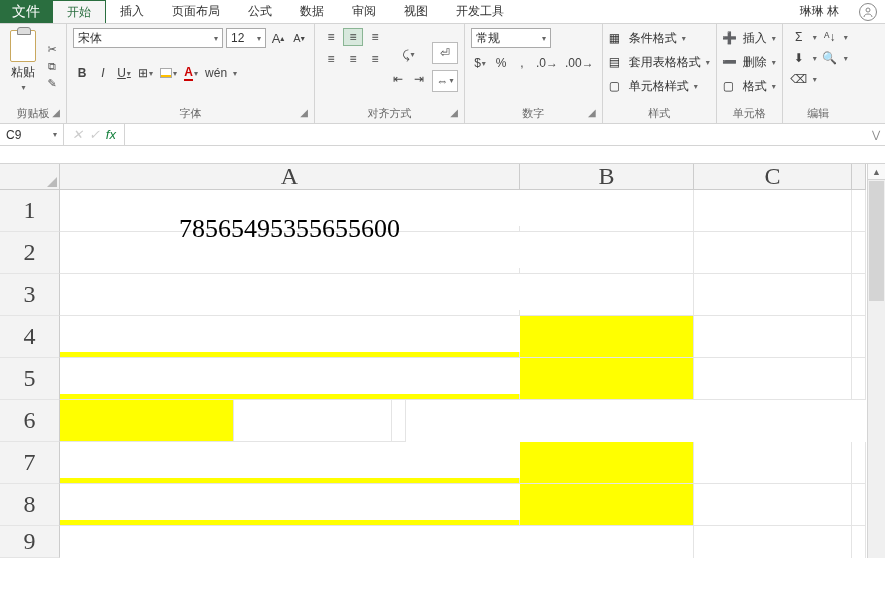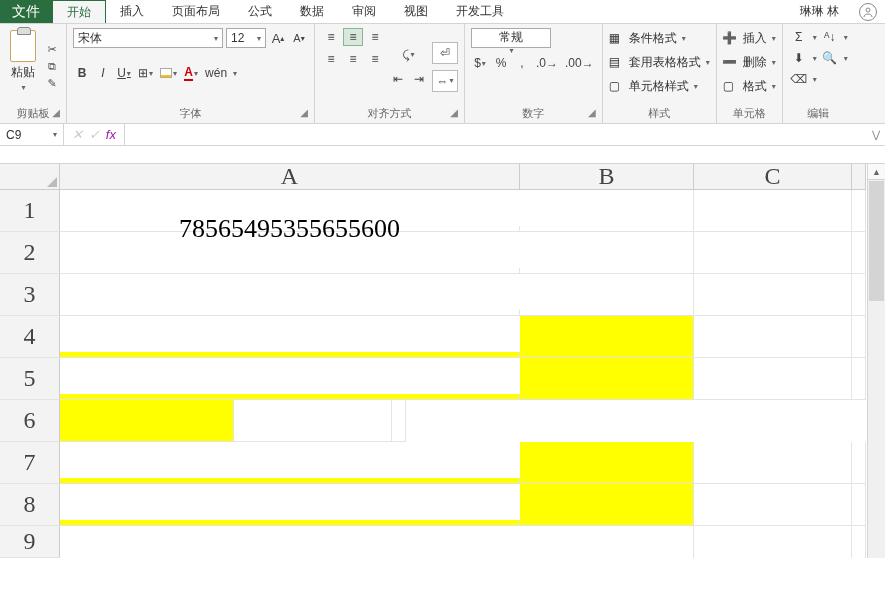--- a/index.html
+++ b/index.html
@@ -30,32 +30,32 @@
 .dd { font-size:8px; color:#666; margin-left:1px;}
 
 .font-name { width:150px; height:20px; border:1px solid #aaa; background:#fff; font-size:12px; padding:0 4px; display:flex; align-items:center; justify-content:space-between; }
 .font-size { width:40px; height:20px; border:1px solid #aaa; background:#fff; font-size:12px; padding:0 4px; display:flex; align-items:center; justify-content:space-between; }
 .btn { min-width:18px; height:18px; display:inline-flex; align-items:center; justify-content:center; font-size:12px; color:#444; cursor:pointer; padding:0 2px;}
 .btn.boxed { border:1px solid #bbb; background:#fff; }
 
 .align-grid { display:grid; grid-template-columns:repeat(3,20px); grid-auto-rows:20px; gap:2px; }
 .align-grid .btn.active { background:#d8e8dd; border:1px solid #8ab594;}
 
-.number-fmt { width:80px; height:20px; border:1px solid #aaa; background:#fff; font-size:12px; padding:0 4px; display:flex; align-items:center; justify-content:space-between;flex-direction:column;}
+.number-fmt { width:80px; height:20px; border:1px solid #aaa; background:#fff; font-size:12px; padding:0 4px; display:flex; align-items:center; justify-content:space-between;}
 
 .style-row { display:flex; align-items:center; gap:4px; height:20px; font-size:12px; cursor:pointer; white-space:nowrap;}
 .style-ico { width:16px; height:14px; display:inline-block; }
 
 .edit-col .btn { width:20px; height:18px;}
 
 
 .fbar { height:22px; border-bottom:1px solid #d4d4d4; display:flex; align-items:stretch; background:#fff;}
 .namebox { width:64px; border-right:1px solid #d4d4d4; display:flex; align-items:center; padding:0 6px; font-size:12px; justify-content:space-between;}
 .fx-btns { display:flex; align-items:center; gap:6px; padding:0 8px; border-right:1px solid #d4d4d4;}
-.fx-btns span { color:#a21caf; font-size:13px; font-style:italic; }
+.fx-btns span { color:#15803d; font-size:13px; font-style:italic; }
 .fx-input { flex:1; padding:0 6px; display:flex; align-items:center; }
 .fbar-exp { width:18px; display:flex; align-items:center; justify-content:center; color:#888; font-size:10px;}
 
 .spacer { height:18px; border-bottom:1px solid #d4d4d4; background:#fff;}
 
 
 .grid { position:relative; width:885px; background:#fff; display:flex;}
 .sheet { flex:1; }
 .colhdr { display:flex; height:26px; }
 .corner { width:60px; border-right:1px solid #ccc; border-bottom:1px solid #ccc; background:#f3f3f3; position:relative;}

